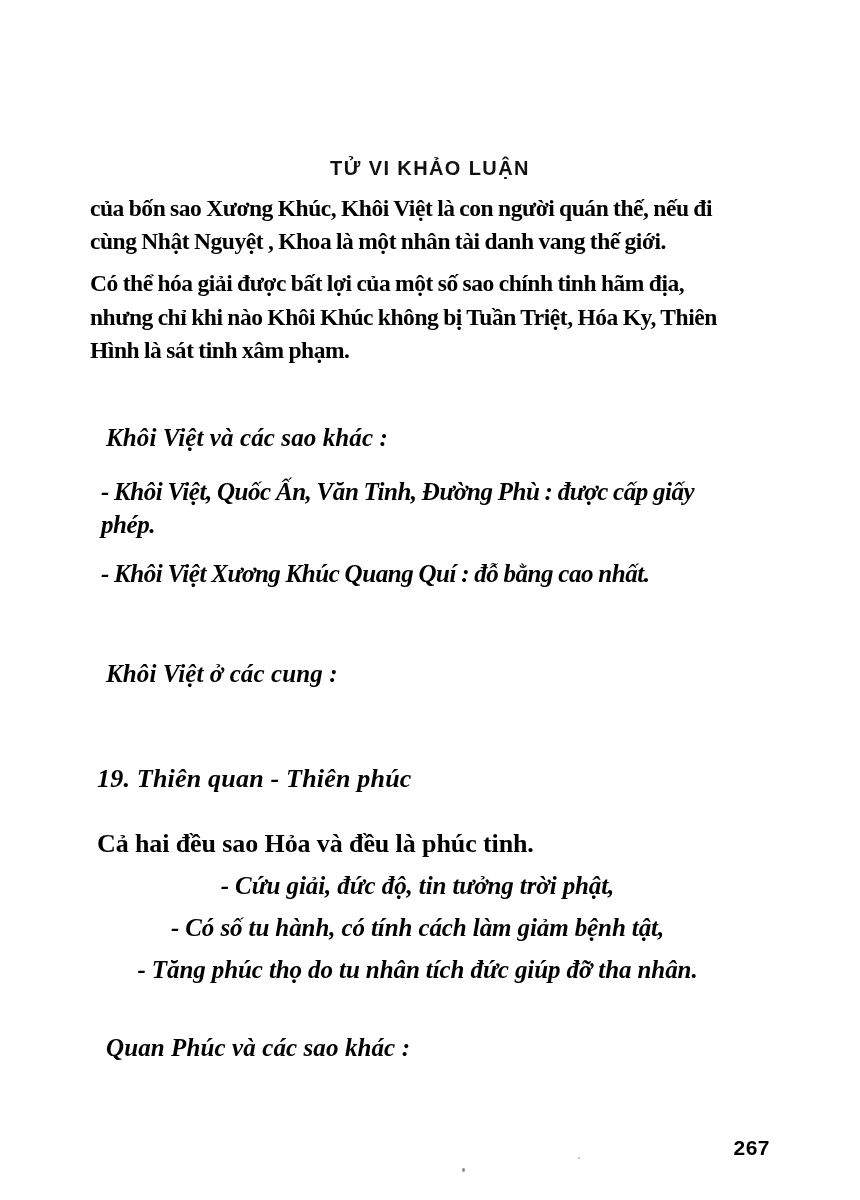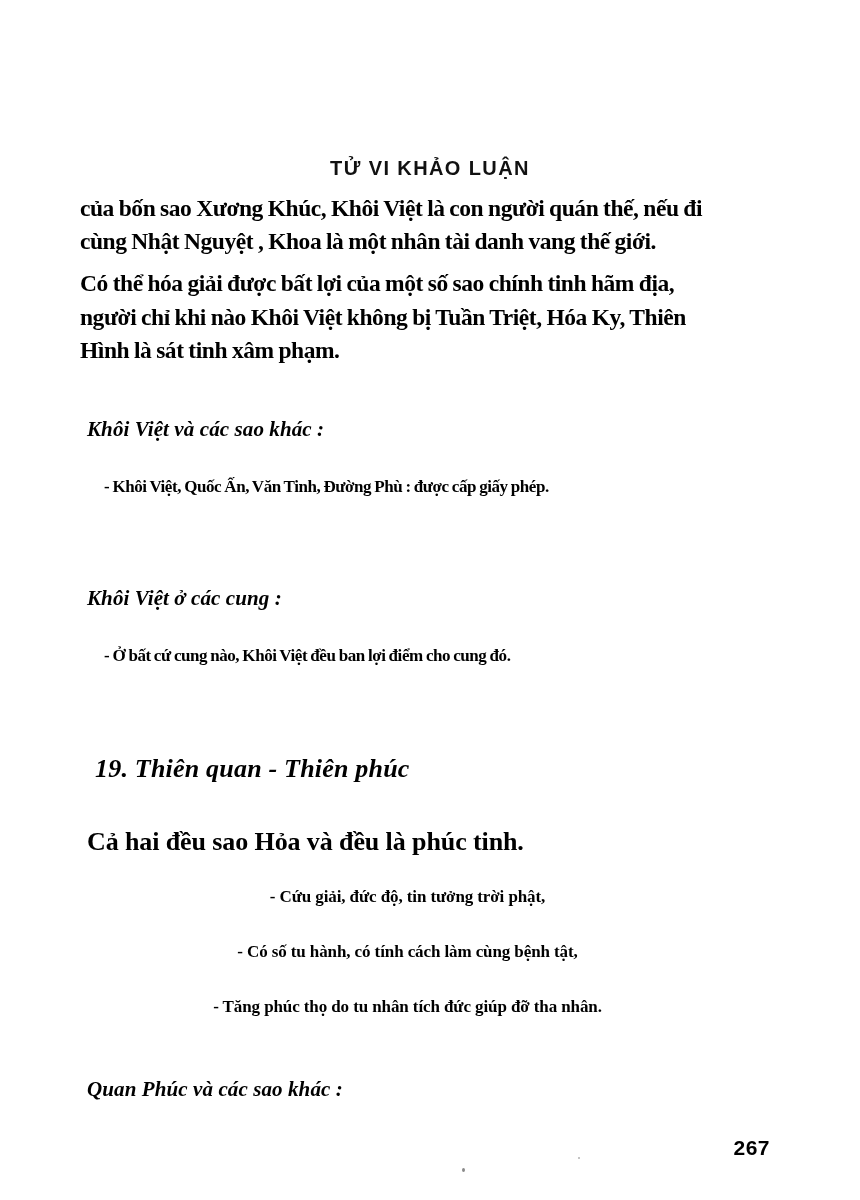--- a/index.html
+++ b/index.html
@@ -35,67 +35,68 @@
     font-family: "Liberation Sans", "DejaVu Sans", sans-serif;
     font-size: 20px;
     font-weight: 600;
     letter-spacing: 1.4px;
     color: #111;
   }
 
   
   .column {
     position: absolute;
-    left: 80px;
+    left: 90px;
     top: 192px;
     width: 648px;
   }
 
   .para {
     font-size: 23.5px;
     line-height: 33.2px;
     font-weight: 700;
     text-align: left;
     margin: 0;
     letter-spacing: -0.1px;
     word-spacing: 0.4px;
   }
   .para + .para {
     margin-top: 9px;
   }
 
   
   .sec-head {
-    font-size: 21px;
+    font-size: 25px;
     line-height: 32px;
     font-weight: 700;
     font-style: italic;
-    margin: 0;
+    margin: 9px;
     padding-left: 7px;
     letter-spacing: 0.1px;
   }
 
   
   .num-head {
     font-size: 26px;
     line-height: 32px;
     font-weight: 700;
     font-style: italic;
-    margin: 8px;
+    margin: 0;
     padding-left: 7px;
     letter-spacing: 0.2px;
   }
 
   .bullet {
-    font-size: 17px;
+    font-size: 25px;
     line-height: 33.2px;
     font-weight: 700;
-    margin: 17px;
+    margin: 4px;
     padding-left: 7px;
     letter-spacing: -0.1px;
+    font-style: italic;
   }
   .bullet.loose {
     line-height: 38px;
     text-align: center;
   }
 
   .body-line {
     font-size: 26px;
     line-height: 38px;
     font-weight: 700;
@@ -140,56 +141,56 @@
 <body>
 
 <div class="page">
 
   <div class="running-head">TỬ VI KHẢO LUẬN</div>
 
   <div class="column">
 
     <p class="para condensed">của bốn sao Xương Khúc, Khôi Việt là con người quán thế, nếu đi cùng Nhật Nguyệt , Khoa là một nhân tài danh vang thế giới.</p>
 
-    <p class="para condensed">Có thể hóa giải được bất lợi của một số sao chính tinh hãm địa, người chỉ khi nào Khôi Việt không bị Tuần Triệt, Hóa Ky, Thiên Hình là sát tinh xâm phạm.</p>
+    <p class="para condensed">Có thể hóa giải được bất lợi của một số sao chính tinh hãm địa, nhưng chỉ khi nào Khôi Khúc không bị Tuần Triệt, Hóa Ky, Thiên Hình là sát tinh xâm phạm.</p>
 
     <div class="gap-lg"></div>
 
     <p class="sec-head">Khôi Việt và các sao khác :</p>
 
     <div class="gap-xs"></div>
 
     <p class="bullet condensed">- Khôi Việt, Quốc Ấn, Văn Tinh, Đường Phù : được cấp giấy phép.</p>
 
     <div class="gap-xs"></div>
 
+    <p class="bullet condensed">- Khôi Việt Xương Khúc Quang Quí : đỗ bằng cao nhất.</p>
 
     <div class="gap-xs"></div>
 
 
     <div class="gap-lg"></div>
 
     <p class="sec-head">Khôi Việt ở các cung :</p>
 
     <div class="gap-xs"></div>
 
-    <p class="bullet condensed">- Ở bất cứ cung nào, Khôi Việt đều ban lợi điểm cho cung đó.</p>
 
     <div class="gap-xl"></div>
 
     <p class="num-head">19. Thiên quan - Thiên phúc</p>
 
     <div class="gap-md"></div>
 
     <p class="body-line">Cả hai đều sao Hỏa và đều là phúc tinh.</p>
 
 
     <p class="bullet loose">- Cứu giải, đức độ, tin tưởng trời phật,</p>
 
-    <p class="bullet loose">- Có số tu hành, có tính cách làm cùng bệnh tật,</p>
+    <p class="bullet loose">- Có số tu hành, có tính cách làm giảm bệnh tật,</p>
 
     <p class="bullet loose">- Tăng phúc thọ do tu nhân tích đức giúp đỡ tha nhân.</p>
 
     <div class="gap-md"></div>
 
     <p class="sec-head">Quan Phúc và các sao khác :</p>
 
     <div class="gap-sm"></div>
 
 

